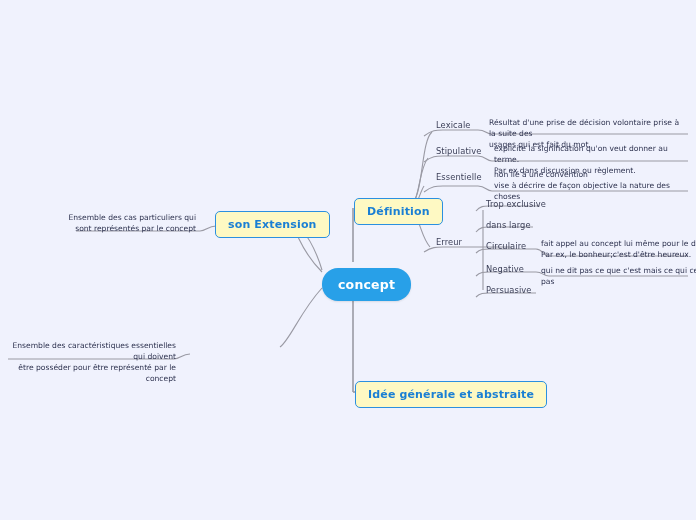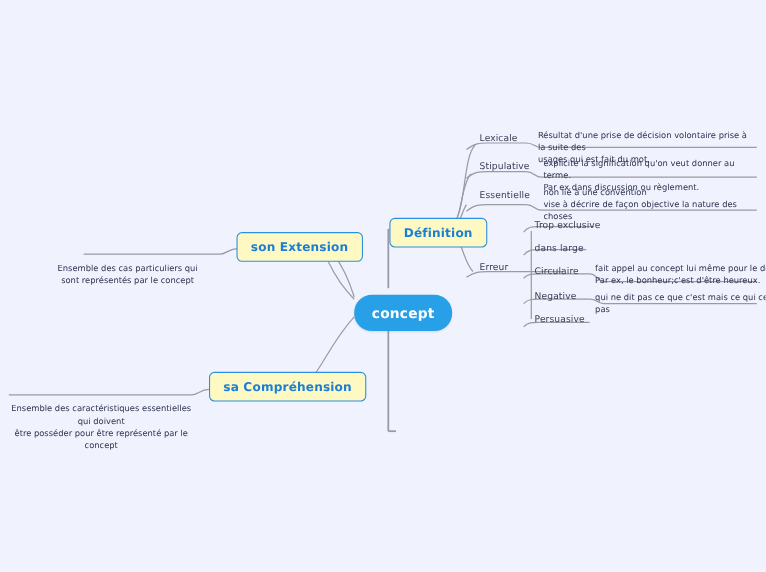--- a/index.html
+++ b/index.html
@@ -63,21 +63,21 @@
   }
   
   .desc-node {
     color: #2e3350;
     font-size: 7.6px;
     line-height: 1.45;
     white-space: pre-line;
     padding-bottom: 2px;
   }
   .desc-right { text-align: left; }
-  .desc-left  { text-align: center; margin-top: 26px; }
+  .desc-left  { text-align: right; }
 </style>
 </head>
 <body>
 
 <div id="canvas">
 
   <svg class="links" viewBox="0 0 696 520">
     <g fill="none" stroke="#9a9aa4" stroke-width="1.1">
 
       <path d="M 322 270 C 310 230 290 218 292 220"></path>
@@ -122,24 +122,24 @@
   </svg>
 
   <div class="node root-node" style="left:322px; top:268px;">concept</div>
 
   <div class="node box-node" style="left:354px; top:198px;">Définition</div>
 
   <div class="node box-node" style="left:215px; top:211px;">son Extension</div>
   <div class="node desc-node desc-left" style="left:36px; top:212px; width:160px;">Ensemble des cas particuliers qui
 sont représentés par le concept</div>
 
-  <div class="node box-node" style="left:190px; top:338px;">sa Compréhension</div>
   <div class="node desc-node desc-left" style="left:8px; top:340px; width:168px;">Ensemble des caractéristiques essentielles qui doivent
 être posséder pour être représenté par le concept</div>
 
+  <div class="node box-node" style="left:355px; top:381px;">Idée générale et abstraite</div>
 
   <div class="node label-node" style="left:436px; top:120px;">Lexicale</div>
   <div class="node desc-node desc-right" style="left:489px; top:117px; width:196px;">Résultat d'une prise de décision volontaire prise à la suite des
 usages qui est fait du mot.</div>
 
   <div class="node label-node" style="left:436px; top:146px;">Stipulative</div>
   <div class="node desc-node desc-right" style="left:494px; top:143px; width:196px;">explicite la signification qu'on veut donner au terme.
 Par ex dans discussion ou règlement.</div>
 
   <div class="node label-node" style="left:436px; top:172px;">Essentielle</div>

